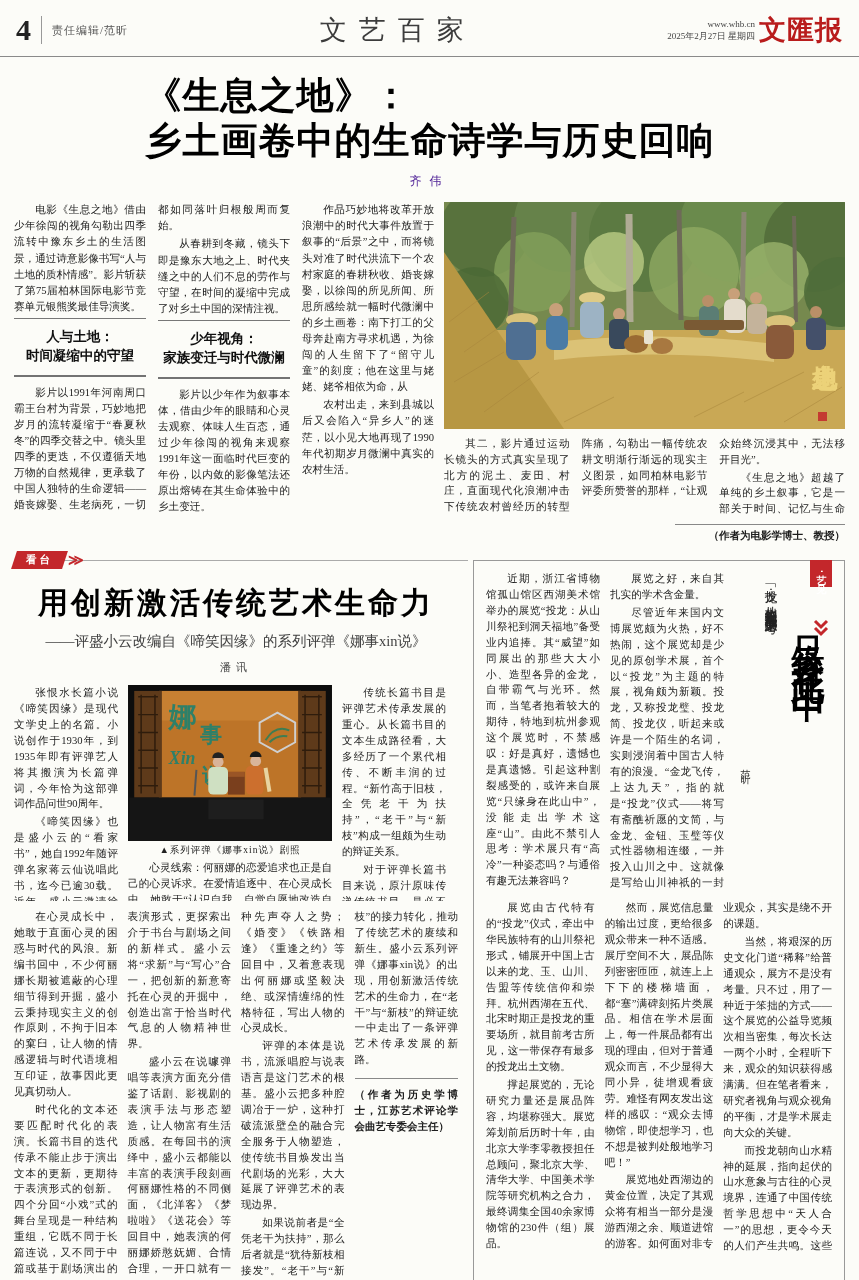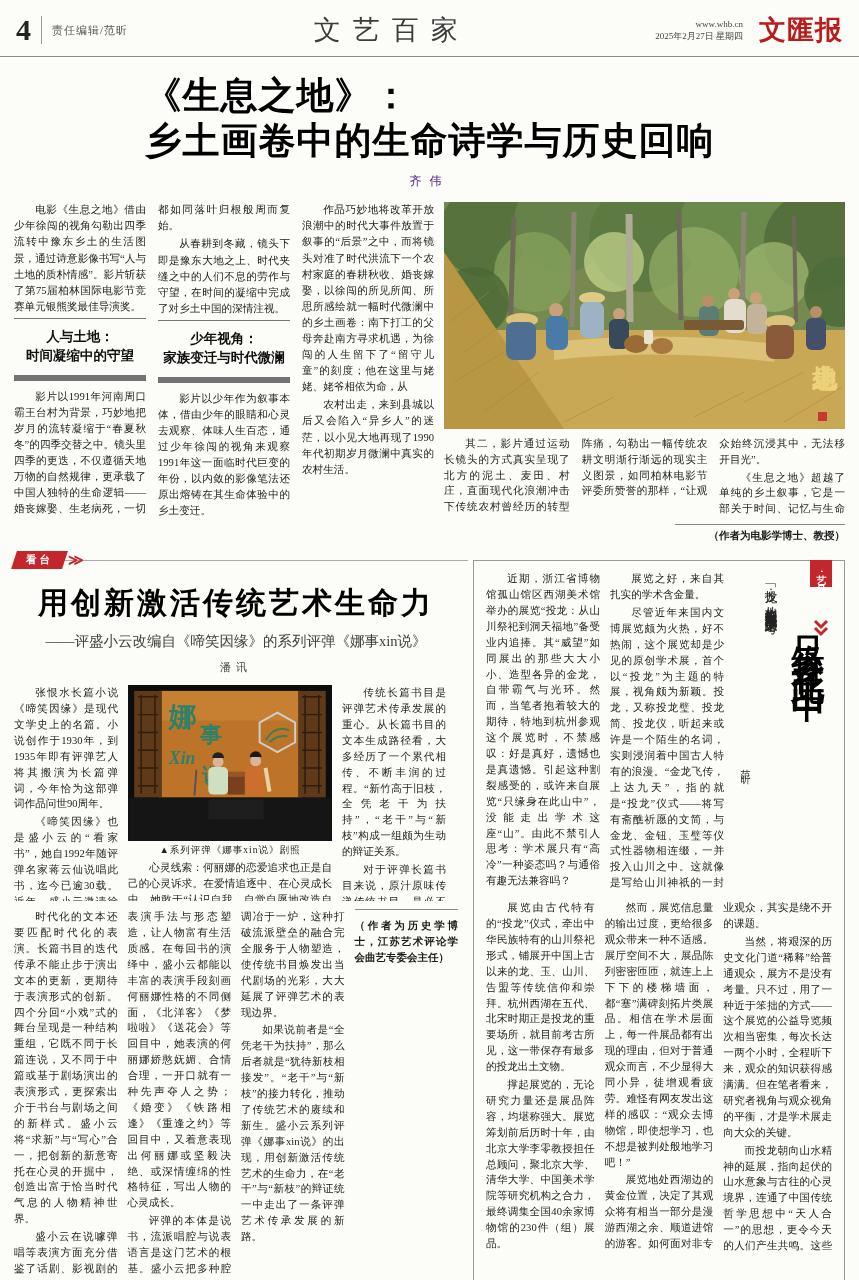--- a/index.html
+++ b/index.html
@@ -5,34 +5,34 @@
   html,body{margin:0;padding:0;background:#e9e9e5;}
   .page{width:859px;height:1280px;background:#fcfcf8;margin:0 auto;position:relative;
         font-family:"Liberation Serif","DejaVu Serif",serif;color:#1c1c1c;overflow:hidden;}
   
   .hd{display:flex;align-items:center;height:48px;padding:6px 16px 2px;border-bottom:1.5px solid #8a8a8a;}
   .hd-left{display:flex;align-items:center;gap:10px;}
   .pageno{font-size:30px;font-weight:bold;color:#222;line-height:1;}
   .hd-vline{width:1px;height:28px;background:#999;}
   .editor{font-size:11px;color:#555;letter-spacing:1px;}
   .hd-center{flex:1;text-align:center;font-size:27px;letter-spacing:12px;color:#3c3c3c;}
-  .hd-right{display:flex;align-items:center;gap:16px;}
+  .hd-right{display:flex;align-items:center;gap:4px;}
   .dateblock{text-align:right;font-size:9px;color:#444;line-height:1.35;}
   .logo{font-size:27px;color:#b91c1c;font-weight:900;letter-spacing:1px;}
   
   .a1-titlewrap{text-align:center;margin:16px 4px 0;}
   .a1-title{display:inline-block;text-align:left;font-family:"Liberation Sans","DejaVu Sans",sans-serif;
             font-weight:900;font-size:37px;line-height:1.22;letter-spacing:1px;white-space:pre-line;color:#000;}
   .a1-byline{text-align:center;font-size:12px;color:#4c1d95;margin:10px 0 12px;letter-spacing:8px;}
   .a1-body{display:flex;gap:10px;padding:0 14px;}
   .a1-left{width:424px;height:342px;column-count:3;column-gap:12px;column-fill:auto;overflow:hidden;
            font-size:10.6px;line-height:1.52;text-align:justify;}
   p{margin:0 0 2px;text-indent:2em;}
   .subhead{text-indent:0;text-align:center;font-family:"Liberation Sans","DejaVu Sans",sans-serif;
-           font-weight:bold;font-size:13.5px;line-height:1.4;border-top:1px solid #777;border-bottom:6px solid #737373;
+           font-weight:bold;font-size:13.5px;line-height:1.4;border-top:1px solid #777;border-bottom:2px solid #737373;
            padding:9px 2px;margin:3px 0 8px;white-space:pre-line;break-inside:avoid;color:#111;}
   .a1-right{width:401px;display:flex;flex-direction:column;}
   .photo1{width:401px;height:227px;display:block;background:#7b8f55;}
   .a1-after{margin-top:7px;height:82px;column-count:3;column-gap:12px;column-fill:auto;overflow:hidden;
             font-size:10.6px;line-height:1.48;text-align:justify;}
   .note-rule{width:170px;border-top:1px solid #888;margin:6px 0 4px auto;}
   .a1-note{text-align:right;font-weight:bold;font-size:10.5px;font-family:"Liberation Sans","DejaVu Sans",sans-serif;}
   
   .bottom{display:flex;padding:0 14px;margin-top:16px;align-items:stretch;}
   .kantai{width:446px;border-top:1px solid #aaa;border-bottom:1px solid #aaa;padding:0 10px 6px 0;position:relative;}
@@ -249,20 +249,21 @@
             <p>心灵线索：何丽娜的恋爱追求也正是自己的心灵诉求。在爱情追逐中、在心灵成长中，她敢于“认识自我、自觉自愿地改造自己”。</p>
           </div>
         </div>
         <div class="kt-col">
           <p>传统长篇书目是评弹艺术传承发展的重心。从长篇书目的文本生成路径看，大多经历了一个累代相传、不断丰润的过程。“新竹高于旧枝，全凭老干为扶持”，“老干”与“新枝”构成一组颇为生动的辩证关系。</p>
           <p>对于评弹长篇书目来说，原汁原味传递传统书目，是必不可少的基础；而以时代的审美与趣味激活传统，则是长篇书目走向未来的关键。新编的《娜事xin说》构成了这部90载长篇的“老干”与“新枝”。</p>
         </div>
       </div>
 
       <div class="kt-lower">
+        <p>在心灵成长中，她敢于直面心灵的困惑与时代的风浪。新编书回中，不少何丽娜长期被遮蔽的心理细节得到开掘，盛小云秉持现实主义的创作原则，不拘于旧本的窠臼，让人物的情感逻辑与时代语境相互印证，故事因此更见真切动人。</p>
         <p>时代化的文本还要匹配时代化的表演。长篇书目的迭代传承不能止步于演出文本的更新，更期待于表演形式的创新。四个分回“小戏”式的舞台呈现是一种结构重组，它既不同于长篇连说，又不同于中篇或基于剧场演出的表演形式，更探索出介于书台与剧场之间的新样式。盛小云将“求新”与“写心”合一，把创新的新意寄托在心灵的开掘中，创造出富于恰当时代气息的人物精神世界。</p>
         <p>盛小云在说噱弹唱等表演方面充分借鉴了话剧、影视剧的表演手法与形态塑造，让人物富有生活质感。在每回书的演绎中，盛小云都能以丰富的表演手段刻画何丽娜性格的不同侧面，《北洋客》《梦啦啦》《送花会》等回目中，她表演的何丽娜娇憨妩媚、合情合理，一开口就有一种先声夺人之势；《婚变》《铁路相逢》《重逢之约》等回目中，又着意表现出何丽娜或坚毅决绝、或深情缠绵的性格特征，写出人物的心灵成长。</p>
         <p>评弹的本体是说书，流派唱腔与说表语言是这门艺术的根基。盛小云把多种腔调冶于一炉，这种打破流派壁垒的融合完全服务于人物塑造，使传统书目焕发出当代剧场的光彩，大大延展了评弹艺术的表现边界。</p>
         <p>如果说前者是“全凭老干为扶持”，那么后者就是“犹待新枝相接发”。“老干”与“新枝”的接力转化，推动了传统艺术的赓续和新生。盛小云系列评弹《娜事xin说》的出现，用创新激活传统艺术的生命力，在“老干”与“新枝”的辩证统一中走出了一条评弹艺术传承发展的新路。</p>
         <div class="kt-note">（作者为历史学博士，江苏艺术评论学会曲艺专委会主任）</div>
       </div>
     </div>
 
     <div class="yijian">
       <div class="yj-top">

